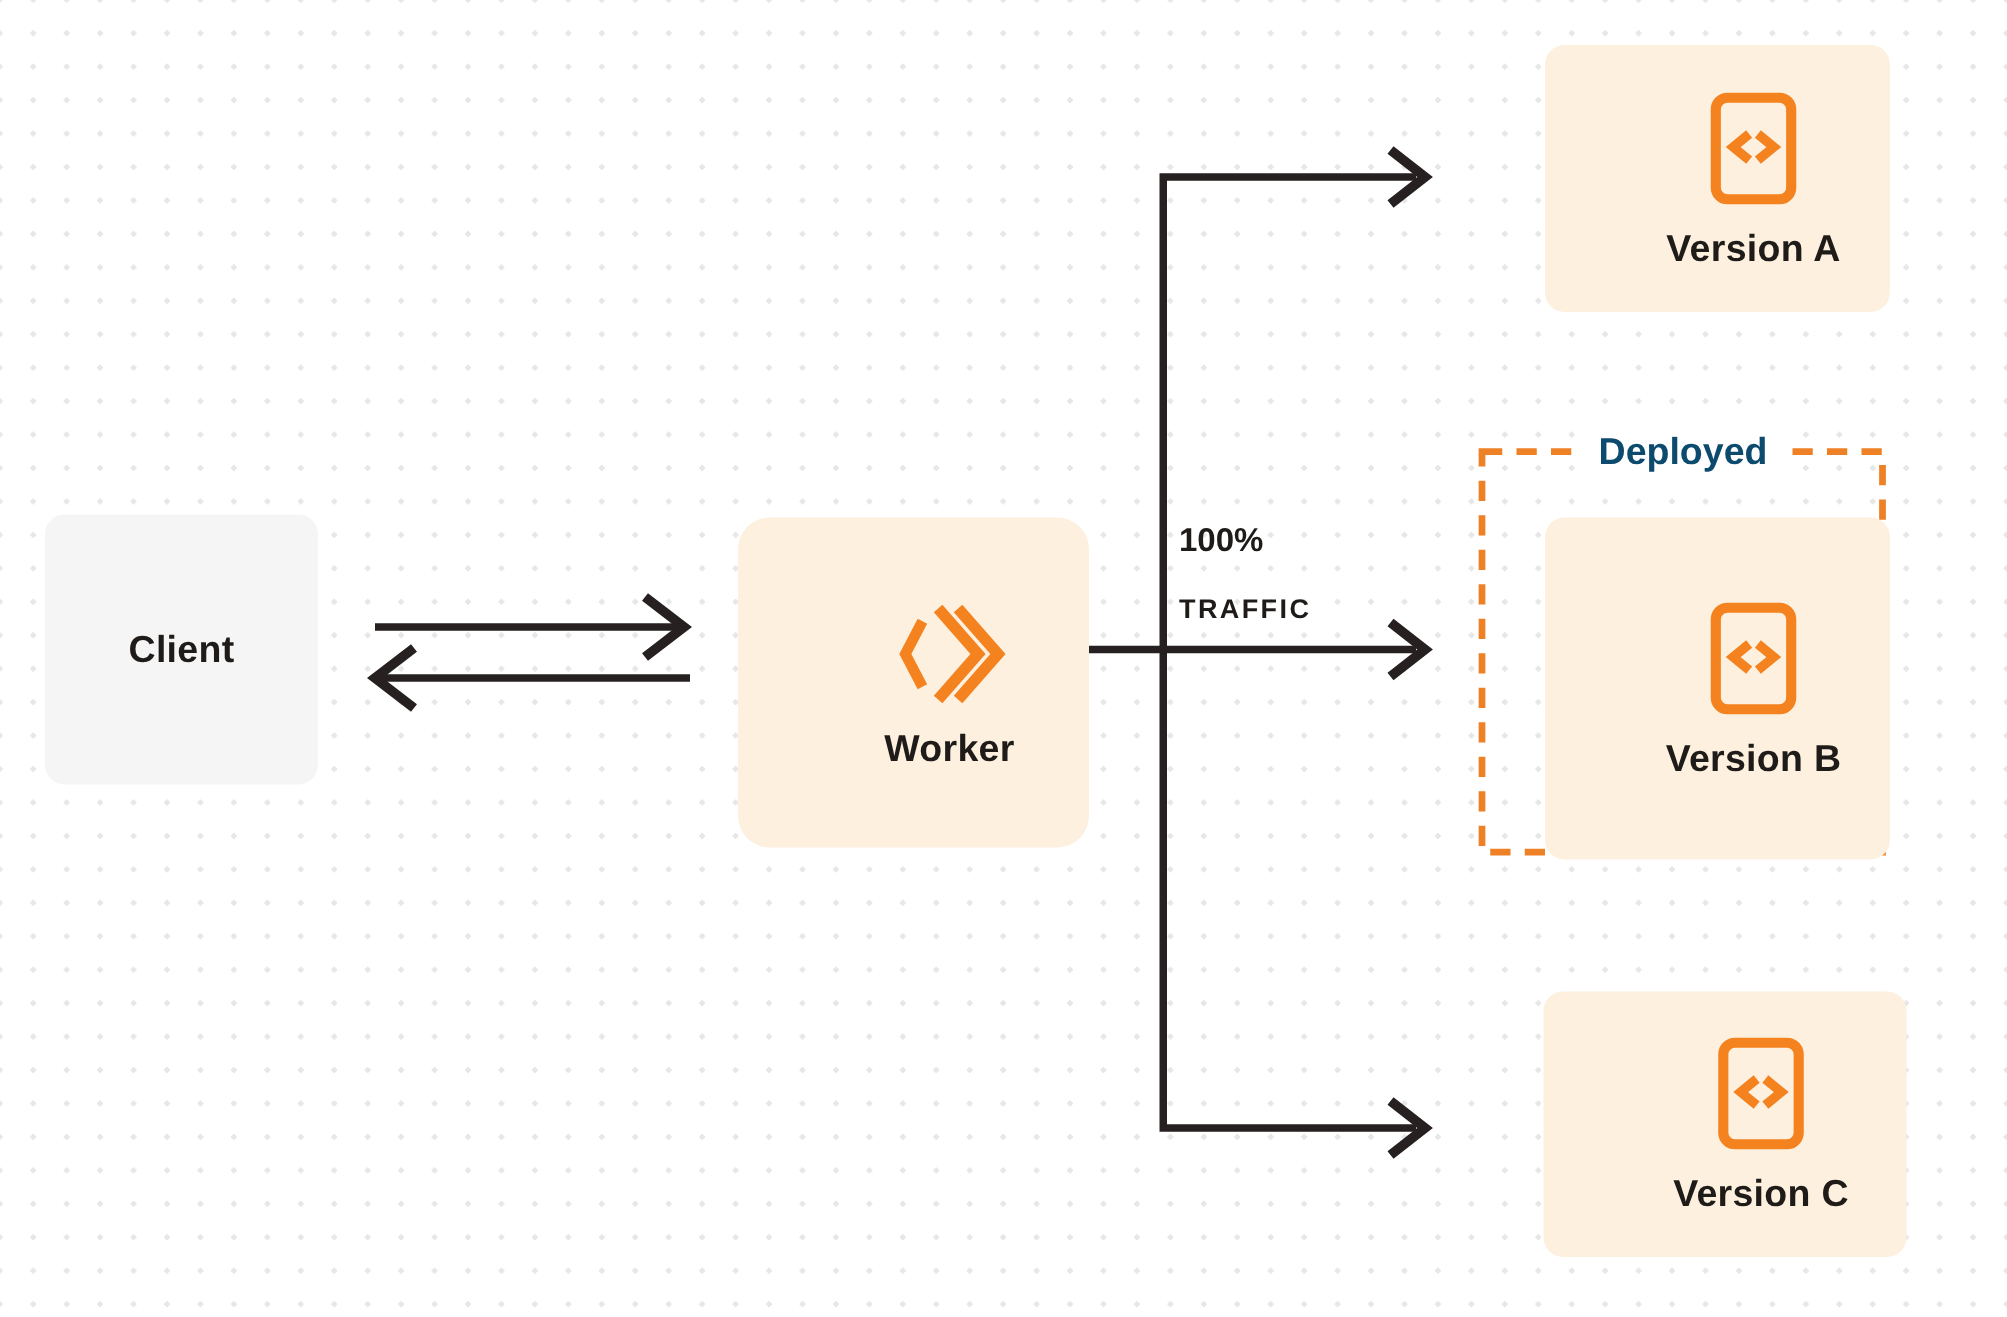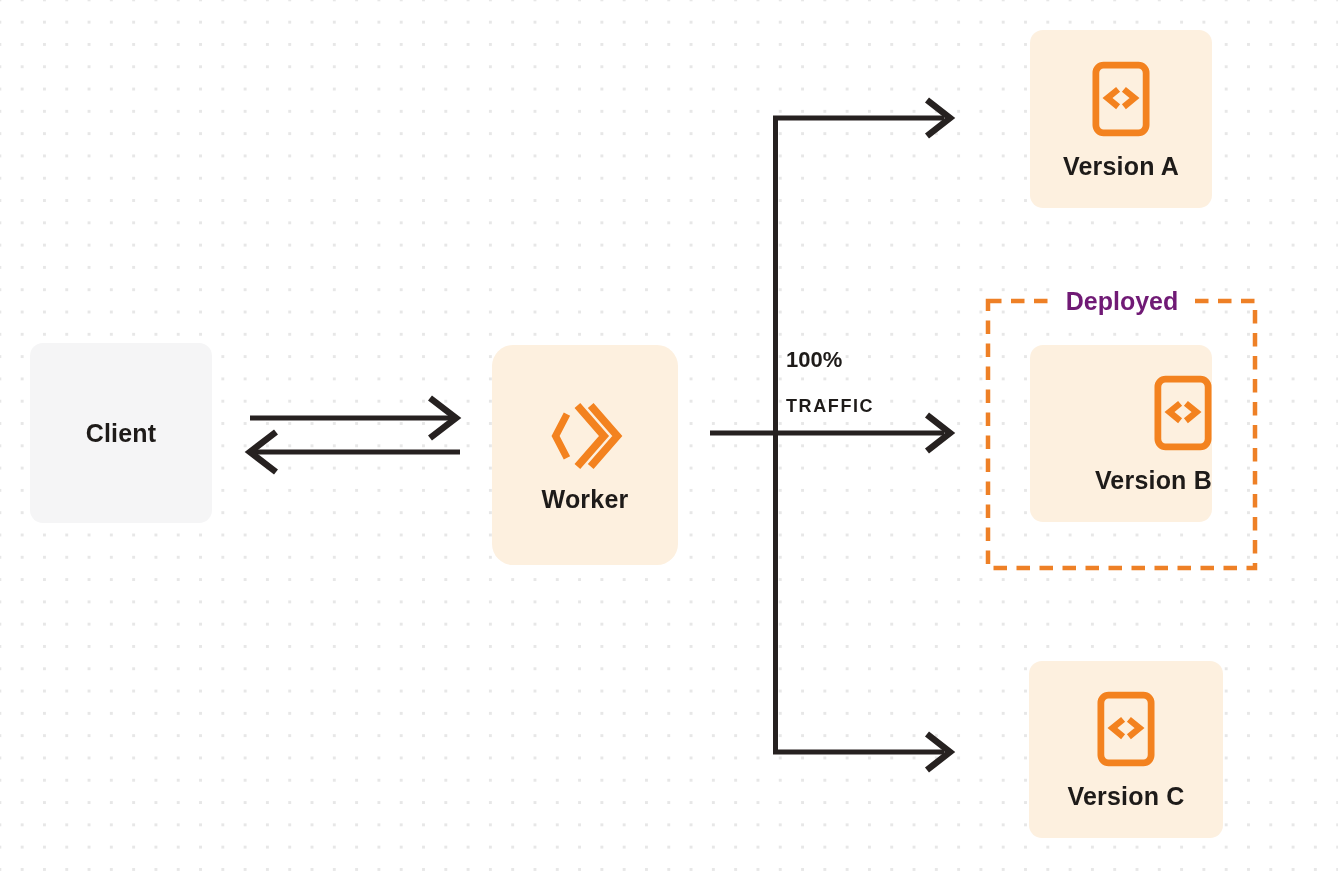--- a/index.html
+++ b/index.html
@@ -27,33 +27,33 @@
   }
   .node {
     position: absolute;
     border-radius: 13px;
     display: flex;
     flex-direction: column;
     align-items: center;
     justify-content: center;
     gap: 16px;
   }
-  .node-cream { background: #fdf0df; }
+  .node-cream { background: #fdf0df; padding-left: 48px; }
   .node-gray  { background: #f5f5f6; }
   .node-label {
     font-weight: bold;
     font-size: 25px;
     color: #1e1b19;
     letter-spacing: 0.2px;
     line-height: 1;
   }
   .node-client   { left: 30px;   top: 343px; width: 182px; height: 180px; }
   .node-worker   { left: 492px;  top: 345px; width: 186px; height: 220px; gap: 13px; border-radius: 21px; }
   .node-version-a{ left: 1030px; top: 30px;  width: 182px; height: 178px; }
-  .node-version-b{ left: 1030px; top: 345px; width: 182px; height: 177px; align-items: flex-end; }
+  .node-version-b{ left: 1030px; top: 345px; width: 182px; height: 228px; }
   .node-version-c{ left: 1029px; top: 661px; width: 194px; height: 177px; }
 
   .traffic-label {
     position: absolute;
     left: 786px;
     top: 349px;
     width: 150px;
     text-align: left;
     color: #1e1b19;
     font-weight: bold;
@@ -65,21 +65,21 @@
   .deployed-label {
     position: absolute;
     left: 1122px;
     top: 286px;
     transform: translateX(-50%);
     background: #ffffff;
     padding: 0 14px;
     font-weight: bold;
     font-size: 25px;
     line-height: 30px;
-    color: #701a75;
+    color: #0c4a6e;
     white-space: nowrap;
   }
   .icon-box { display: flex; align-items: center; justify-content: center; }
 </style>
 </head>
 <body>
 
 <div class="canvas">
 
   <svg class="arrow-layer" viewBox="0 0 1338 878">

